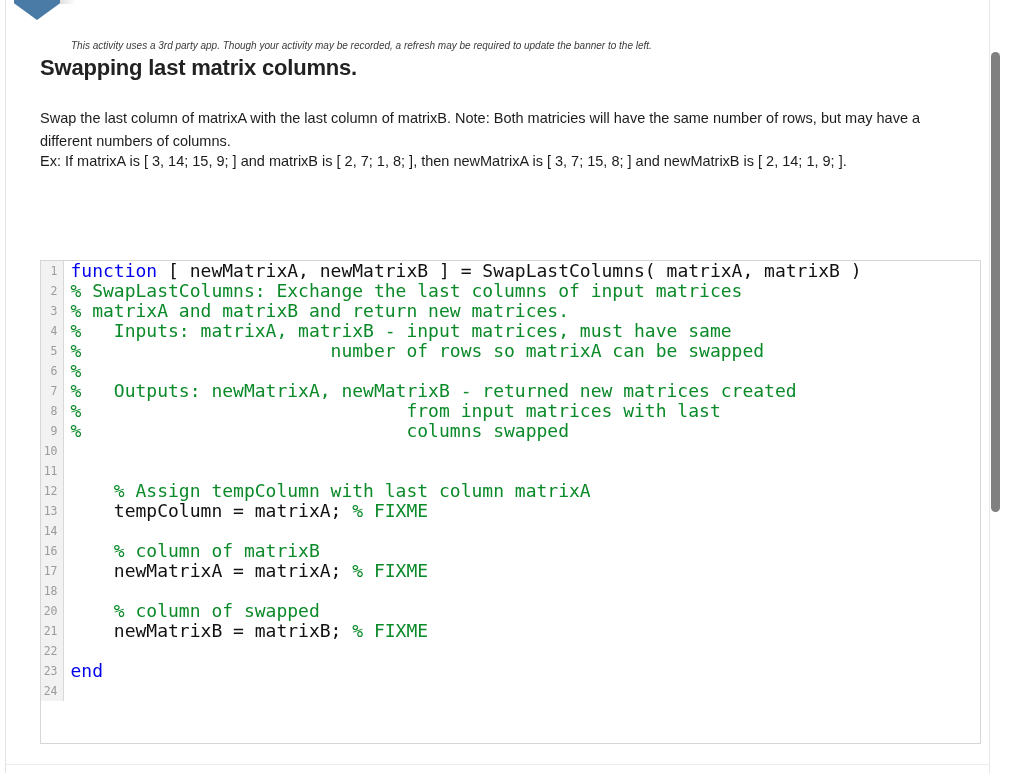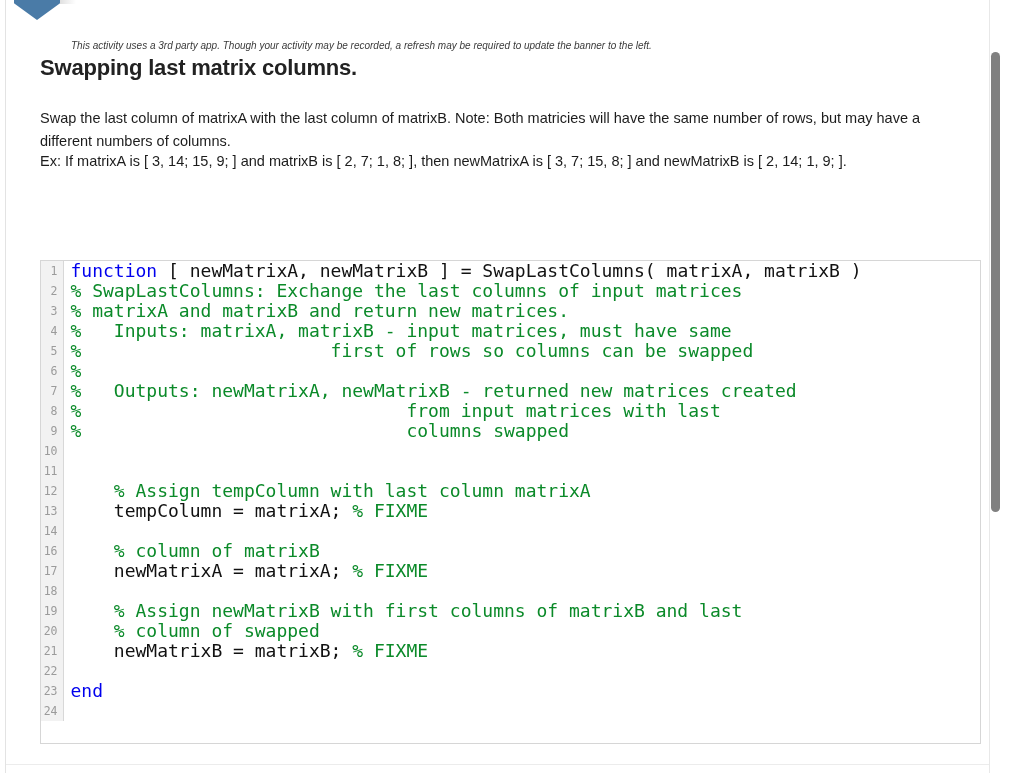--- a/index.html
+++ b/index.html
@@ -252,21 +252,21 @@
           <tr>
             <td class="gutter-cell">3</td>
             <td class="code-cell"><span class="tok-cm">% matrixA and matrixB and return new matrices.</span></td>
           </tr>
           <tr>
             <td class="gutter-cell">4</td>
             <td class="code-cell"><span class="tok-cm">%   Inputs: matrixA, matrixB - input matrices, must have same</span></td>
           </tr>
           <tr>
             <td class="gutter-cell">5</td>
-            <td class="code-cell"><span class="tok-cm">%                       first of rows so columns can be swapped</span></td>
+            <td class="code-cell"><span class="tok-cm">%                       number of rows so matrixA can be swapped</span></td>
           </tr>
           <tr>
             <td class="gutter-cell">6</td>
             <td class="code-cell"><span class="tok-cm">%</span></td>
           </tr>
           <tr>
             <td class="gutter-cell">7</td>
             <td class="code-cell"><span class="tok-cm">%   Outputs: newMatrixA, newMatrixB - returned new matrices created</span></td>
           </tr>
           <tr>
@@ -301,24 +301,20 @@
             <td class="gutter-cell">16</td>
             <td class="code-cell"><span class="tok-cm">    % column of matrixB</span></td>
           </tr>
           <tr>
             <td class="gutter-cell">17</td>
             <td class="code-cell"><span class="tok-pl">    newMatrixA = matrixA; </span><span class="tok-cm">% FIXME</span></td>
           </tr>
           <tr>
             <td class="gutter-cell">18</td>
             <td class="code-cell">&nbsp;</td>
-          </tr>
-          <tr>
-            <td class="gutter-cell">19</td>
-            <td class="code-cell"><span class="tok-cm">    % Assign newMatrixB with first columns of matrixB and last</span></td>
           </tr>
           <tr>
             <td class="gutter-cell">20</td>
             <td class="code-cell"><span class="tok-cm">    % column of swapped</span></td>
           </tr>
           <tr>
             <td class="gutter-cell">21</td>
             <td class="code-cell"><span class="tok-pl">    newMatrixB = matrixB; </span><span class="tok-cm">% FIXME</span></td>
           </tr>
           <tr>

